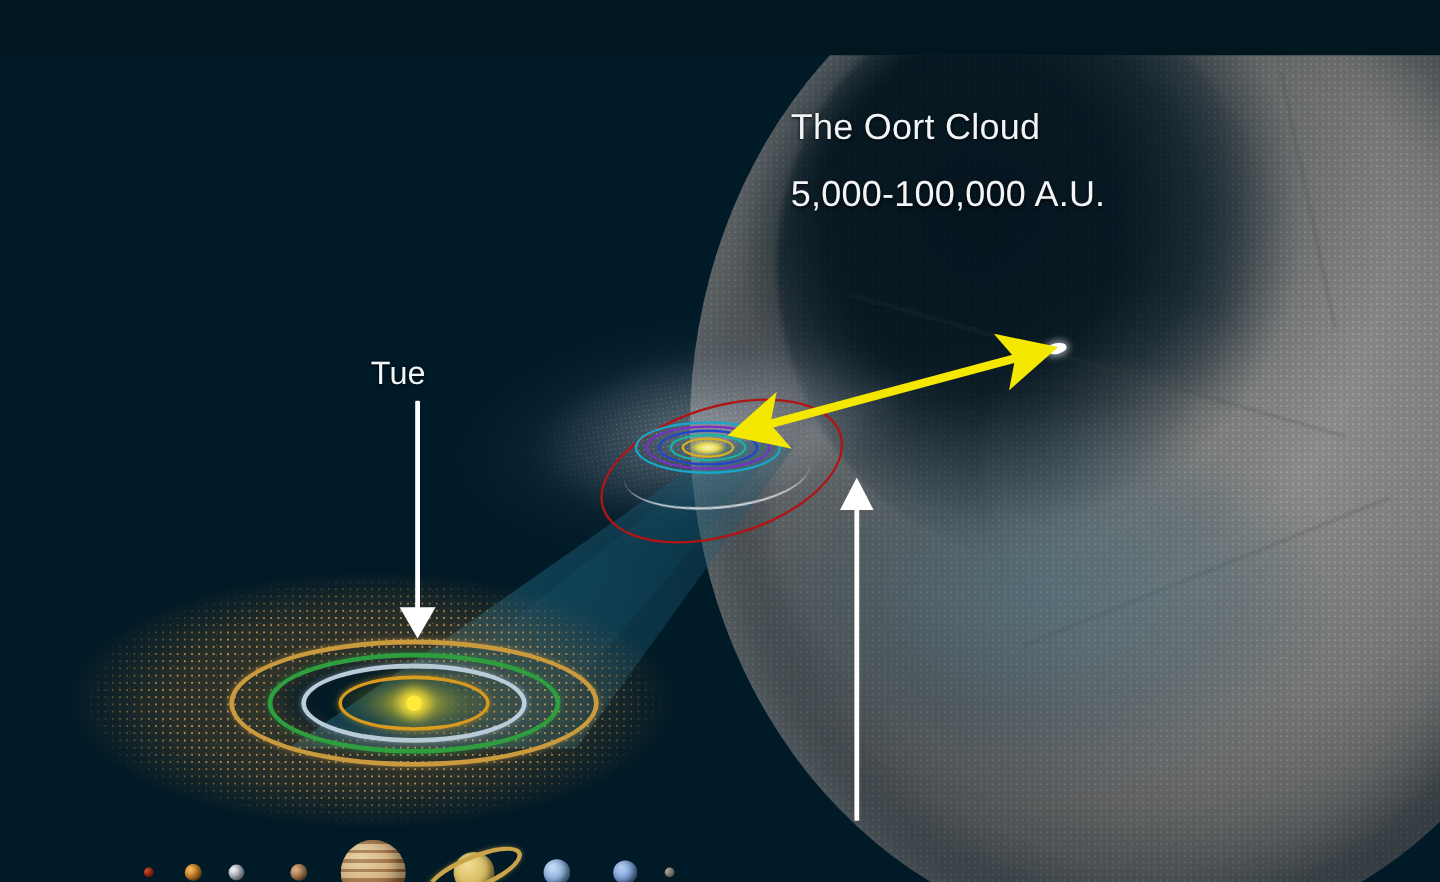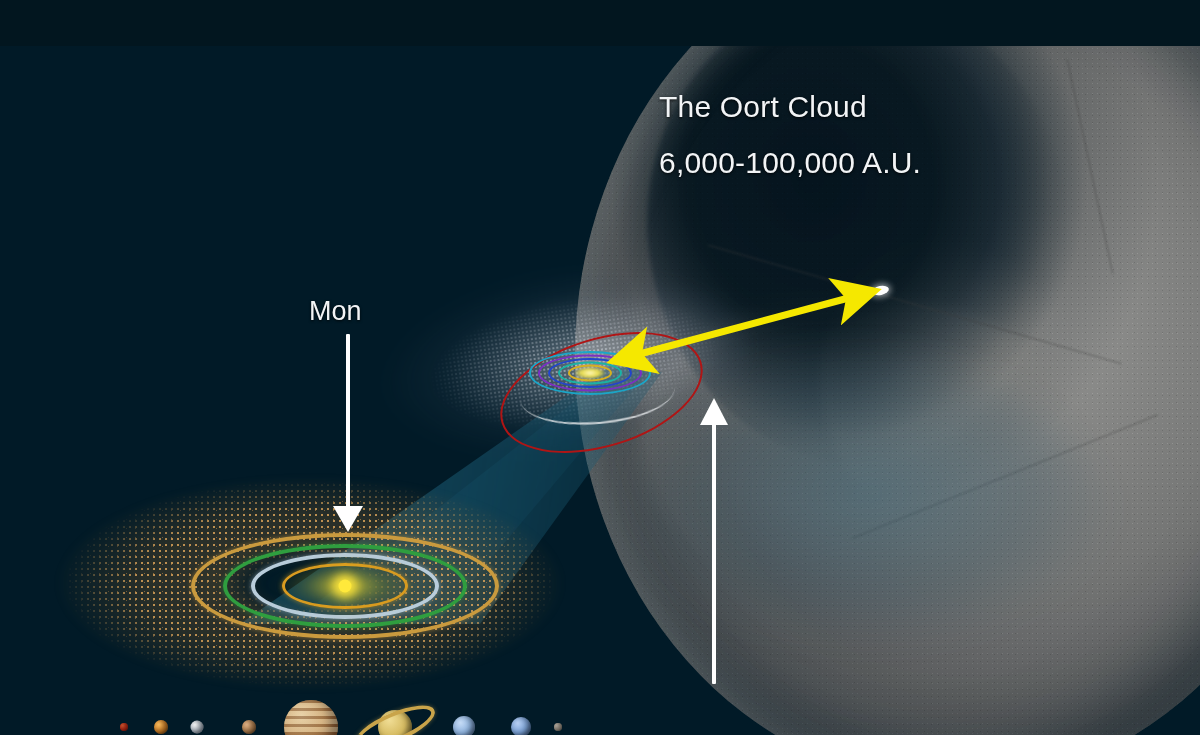--- a/index.html
+++ b/index.html
@@ -259,22 +259,22 @@
     <line x1="22" y1="84" x2="276" y2="16" stroke="#f5e800" stroke-width="7" marker-start="url(#yt)" marker-end="url(#yh)"></line>
   </svg>
 
   <div class="arrow-shaft" id="sun-shaft"></div>
   <div class="arrow-head" id="sun-head"></div>
 
   <div class="arrow-shaft" id="kuiper-shaft"></div>
   <div class="arrow-head" id="kuiper-head"></div>
 
   <div class="abs label" id="oort-title">The Oort Cloud</div>
-  <div class="abs label" id="oort-sub">6,000-100,000 A.U.</div>
-  <div class="abs label" id="sun-label">Mon</div>
+  <div class="abs label" id="oort-sub">5,000-100,000 A.U.</div>
+  <div class="abs label" id="sun-label">Tue</div>
 
   <div class="abs" id="planet-row">
       <div class="planet-wrap" style="left: 124px;">
         <div class="planet" style="width: 8px; height: 8px; background: radial-gradient(circle at 35% 32%, rgb(255, 106, 60) 0%, rgb(224, 48, 24) 55%, rgb(109, 17, 6) 100%); box-shadow: rgba(0, 0, 0, 0.5) -3px -2px 6px inset;"></div>
       </div>
       <div class="planet-wrap" style="left: 161px;">
         <div class="planet" style="width: 14px; height: 14px; background: radial-gradient(circle at 35% 32%, rgb(255, 192, 96) 0%, rgb(224, 138, 42) 55%, rgb(107, 58, 8) 100%); box-shadow: rgba(0, 0, 0, 0.5) -3px -2px 6px inset;"></div>
       </div>
       <div class="planet-wrap" style="left: 197px;">
         <div class="planet" style="width: 13px; height: 13px; background: radial-gradient(circle at 35% 32%, rgb(255, 255, 255) 0%, rgb(207, 216, 226) 45%, rgb(109, 127, 146) 100%); box-shadow: rgba(0, 0, 0, 0.5) -3px -2px 6px inset;"></div>

